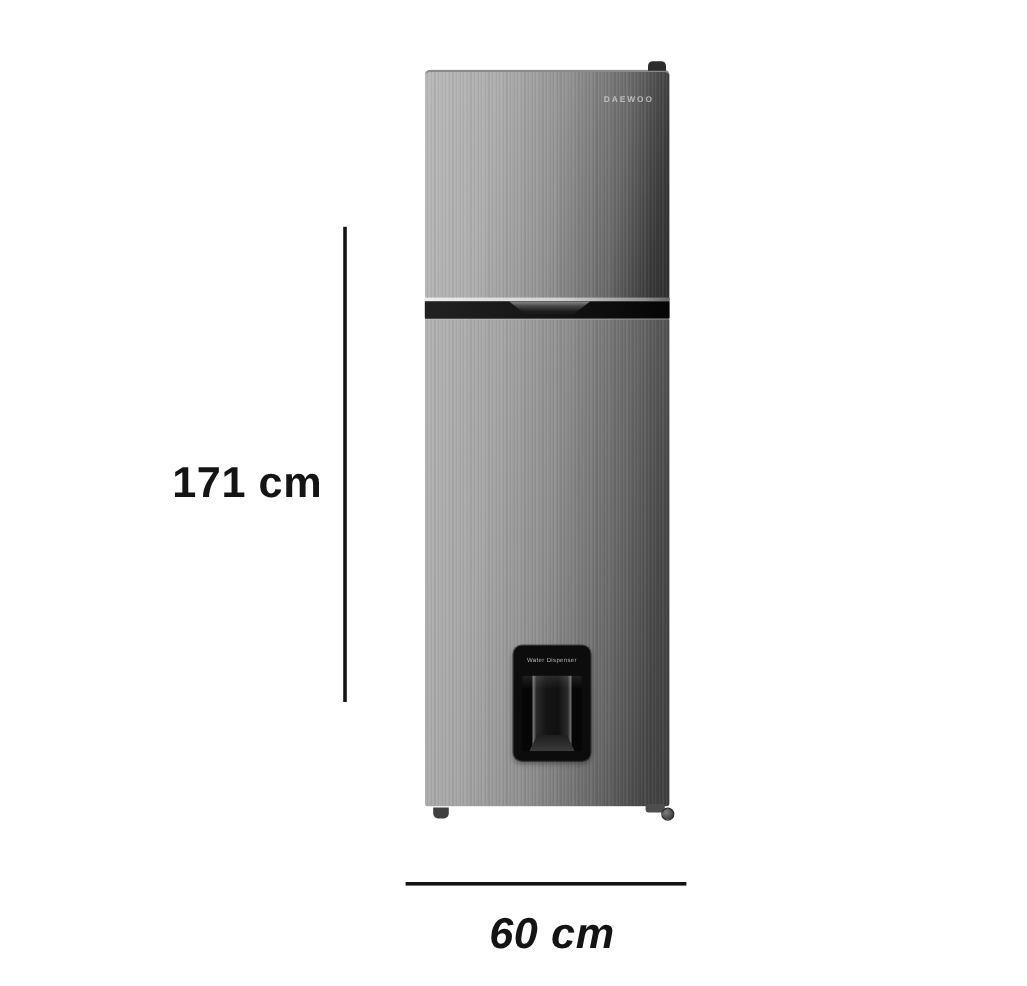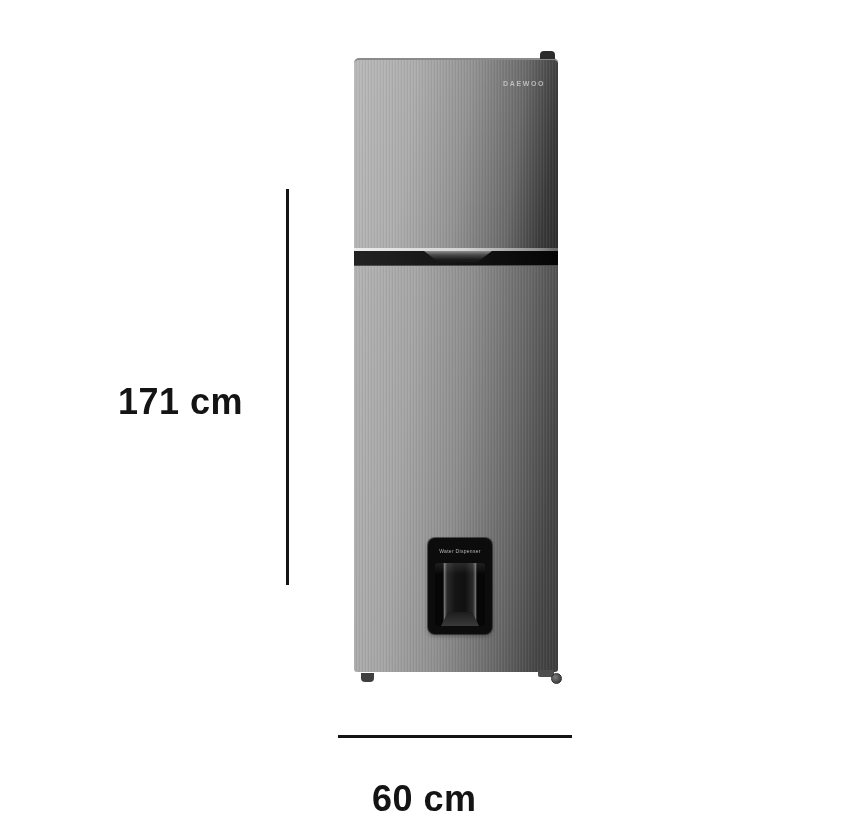--- a/index.html
+++ b/index.html
@@ -91,24 +91,24 @@
     position:absolute; right:0; top:5px; width:11px; height:11px;
     background:radial-gradient(circle at 35% 35%, #7e7e7e, #424242 70%);
     border-radius:50%; border:1px solid #2e2e2e;
   }
 
   
   .dim-v-line { position:absolute; left:286px; top:189px; width:3px; height:396px; background:#141414; }
   .dim-h-line { position:absolute; left:338px; top:735px; width:234px; height:3px; background:#141414; }
   .dim-label {
     position:absolute; color:#141414; font-weight:bold;
-    font-size:36px; letter-spacing:.5px; text-align:left;
+    font-size:36px; letter-spacing:.5px; text-align:center;
   }
   .dim-height-label { left:118px; top:381px; width:176px; }
-  .dim-width-label  { left:372px; top:778px; width:176px; }
+  .dim-width-label  { left:372px; top:757px; width:176px;font-style:italic; }
 </style>
 </head>
 <body>
 
 <div class="canvas">
 
   <div class="fridge">
 
     <div class="freezer-door">
       <span class="brand-logo">DAEWOO</span>

